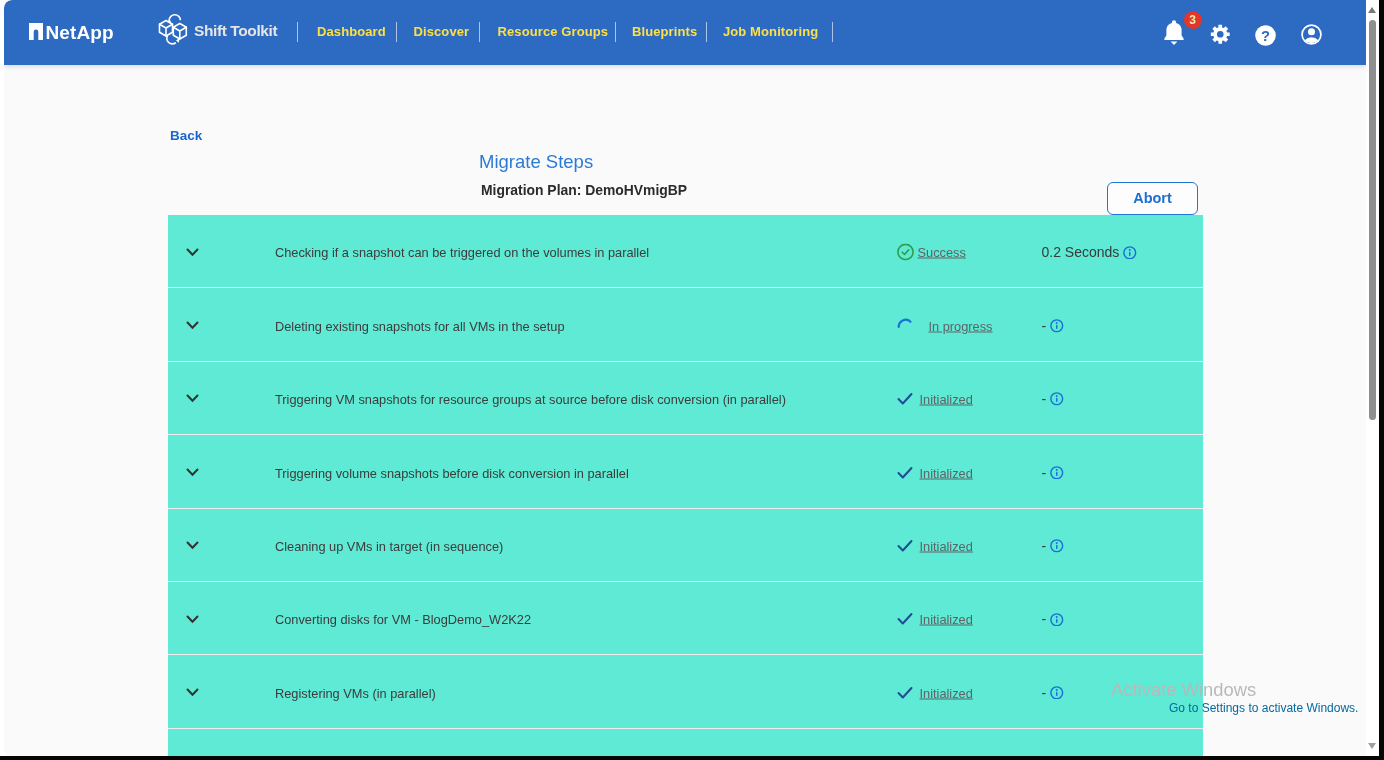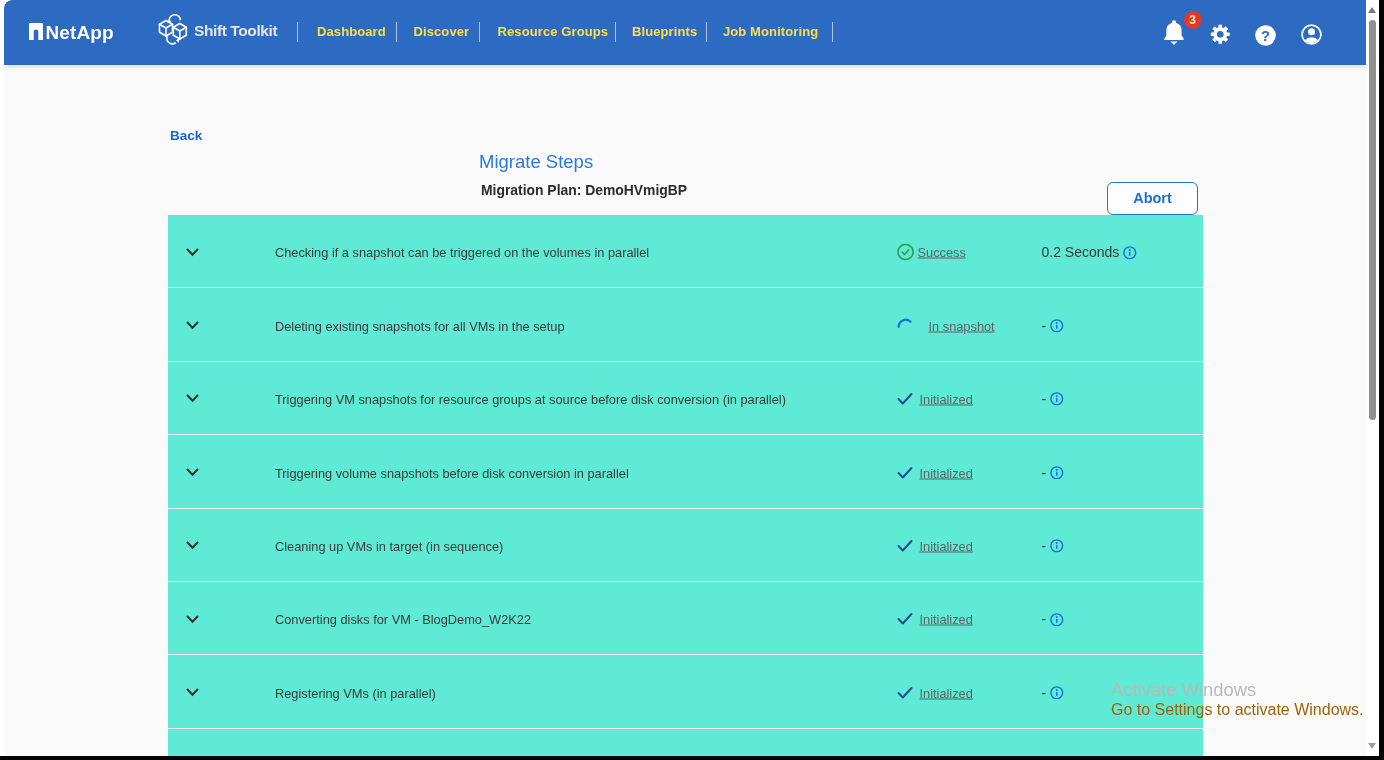--- a/index.html
+++ b/index.html
@@ -60,21 +60,21 @@
   background:#5eead4;
   text-align:right;
 }
 .row { position:relative; width:100%; height:73.4px; border-bottom:1px solid #ededed; }
 .chev { position:absolute; left:18px; top:50%; margin-top:-3.6px; }
 .steptext { position:absolute; left:107.5px; top:calc(50% + 1.2px); transform:translateY(-50%); color:#3c3c3c; font-size:12.8px; }
 .status { position:absolute; left:729px; top:calc(50% + 1.2px); transform:translateY(-50%); display:flex; align-items:center; }
 .status .stext { color:#5f6368; font-size:12.8px; margin-left:4px;text-decoration:underline; }
 .timecol { position:absolute; left:874px; top:calc(50% + 1.2px); transform:translateY(-50%); display:flex; align-items:center; color:#3a3a3a; font-size:14px; }
 .wm1 { position:absolute; left:1107px; top:679px; color:#b9b9b9; font-size:18.4px; }
-.wm2 { position:absolute; left:1107px; top:701px; color:#a16207; font-size:16px; }
+.wm2 { position:absolute; left:1165px; top:701px; color:#0369a1; font-size:12px; }
 </style>
 </head>
 <body>
 <div class="blackright"></div>
 <div class="blackbottom"></div>
 <div class="window">
   <div class="header">
 
     <svg class="netapp-mark" style="left:25px; top:23px;" width="14" height="17" viewBox="0 0 14 17">
       <path d="M0 0 h14 v17 h-4.7 v-8.2 a2.3 2.3 0 0 0 -4.6 0 V17 H0 Z" fill="#fff"></path>
@@ -163,21 +163,21 @@
     </div>
     <div class="row" id="r2">
       <svg class="chev" width="13" height="9" viewBox="0 0 13 9">
           <path d="M1.5 1.5 L6.5 6.8 L11.5 1.5" fill="none" stroke="#333" stroke-width="2" stroke-linecap="round"></path>
         </svg>
       <div class="steptext">Deleting existing snapshots for all VMs in the setup</div>
       <div class="status">
         <svg width="17" height="17" viewBox="0 0 17 17">
             <path d="M1.7 9.5 A7 7 0 0 1 13.5 4.2" fill="none" stroke="#1b6fd8" stroke-width="2.2" stroke-linecap="round"></path>
           </svg>
-        <span class="stext" style="margin-left:15px">In snapshot</span>
+        <span class="stext" style="margin-left:15px">In progress</span>
       </div>
       <div class="timecol">
           <span>-</span>
         <svg style="margin-left:4px" width="13.5" height="13.5" viewBox="0 0 14 14">
             <circle cx="7" cy="7" r="6.1" fill="none" stroke="#1b6fd8" stroke-width="1.5"></circle>
             <circle cx="7" cy="4.1" r="1" fill="#1b6fd8"></circle>
             <rect x="6.25" y="6" width="1.5" height="4.4" rx="0.7" fill="#1b6fd8"></rect>
           </svg>
       </div>
     </div>

